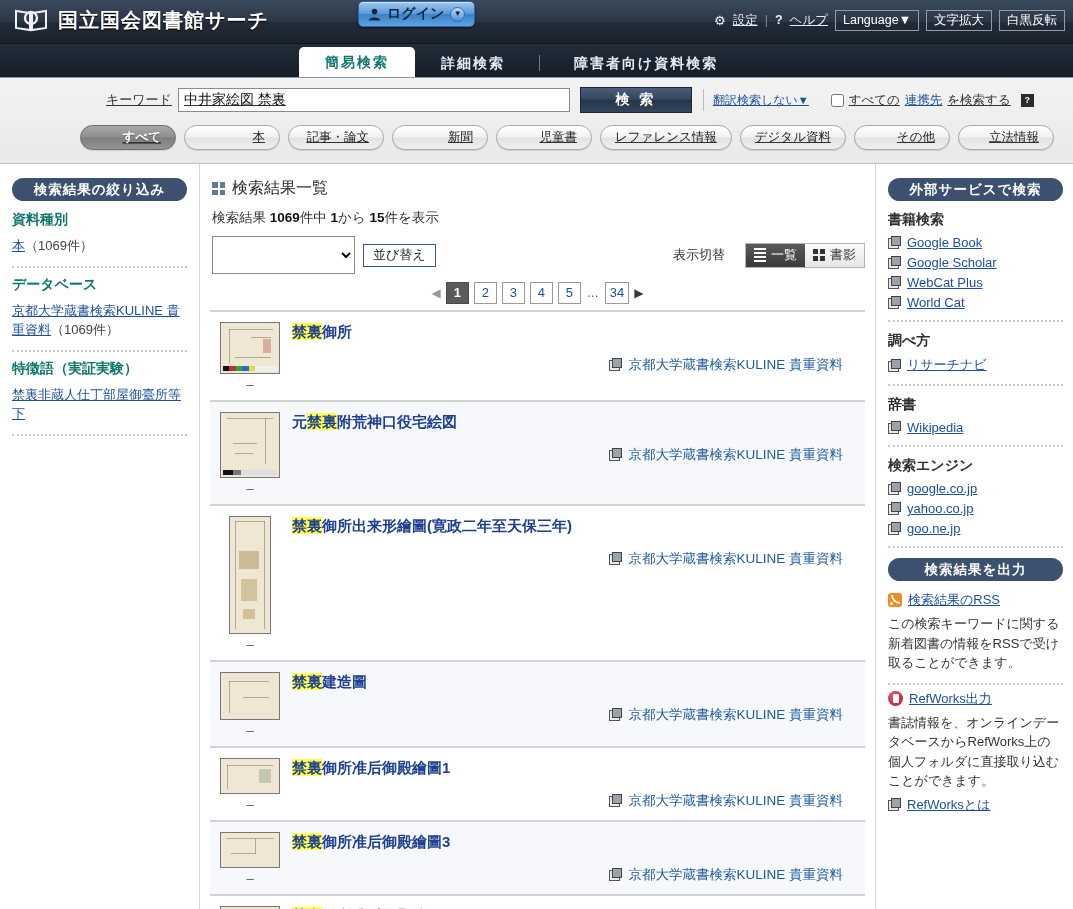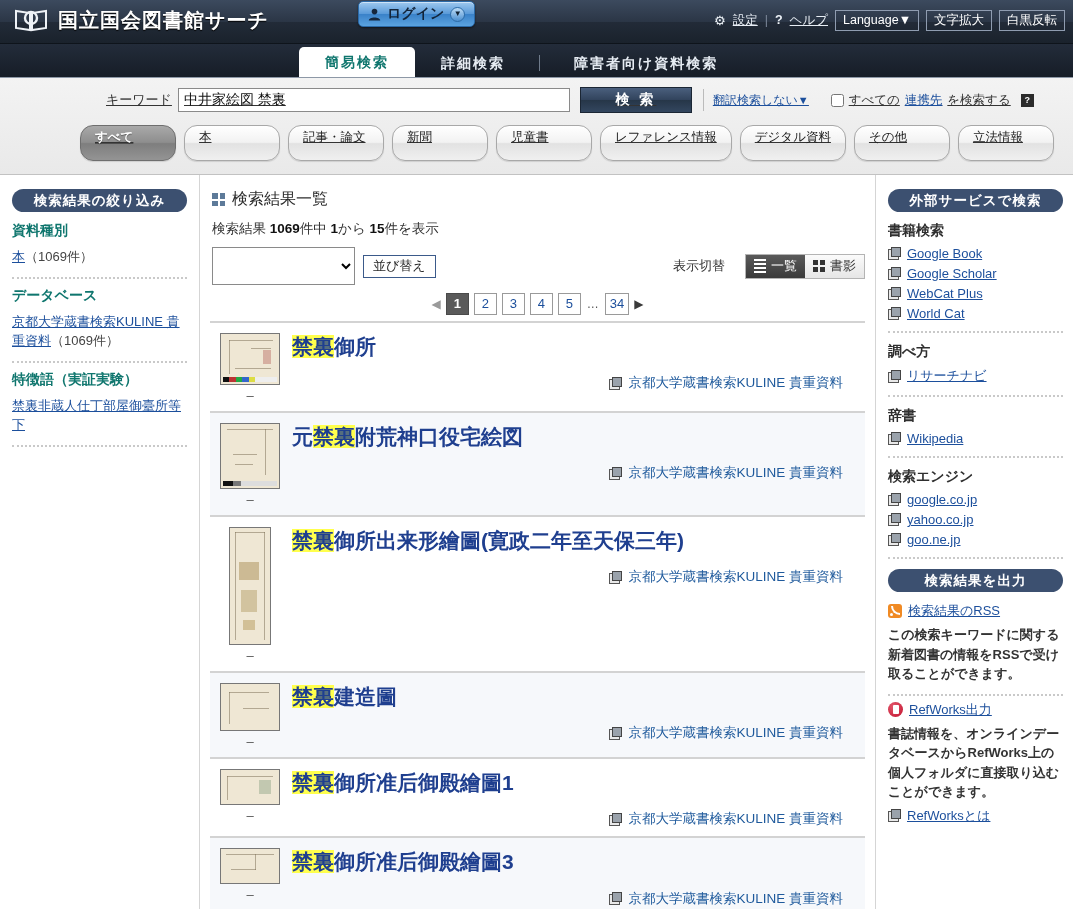--- a/index.html
+++ b/index.html
@@ -110,21 +110,21 @@
   .allchk input { width: 13px; height: 13px; margin: 0; }
   .inline-link { color: #1c4f9c; text-decoration: underline; cursor: pointer; }
   .helpmark {
     display: inline-flex; align-items: center; justify-content: center;
     width: 13px; height: 13px; background: #2b2b2b; color: #fff;
     font-size: 9px; font-weight: bold; margin-left: 5px; cursor: pointer;
   }
 
   .pillrow { display: flex; gap: 8px; padding: 12px 0 4px 80px; }
   .pill {
-    min-width: 96px; height: 36px; line-height: 23px; text-align: left;
+    min-width: 96px; height: 25px; line-height: 23px; text-align: right;
     border: 1px solid #a8a8a8; border-radius: 13px; padding: 0 14px;
     background: linear-gradient(to bottom,#ffffff 0%,#f2f2f2 48%,#e2e2e2 52%,#f0f0f0 100%);
     font-size: 12.5px; color: #222; cursor: pointer;
     box-shadow: 0 1px 1px rgba(0,0,0,.12);
   }
   .pill.active {
     background: linear-gradient(to bottom,#a9a9a9 0%,#8e8e8e 48%,#7e7e7e 52%,#949494 100%);
     border-color: #6e6e6e; color: #fff; font-weight: bold;
     text-shadow: 0 1px 1px rgba(0,0,0,.4);
   }
@@ -205,21 +205,21 @@
     width: 60px; position: relative; overflow: hidden;
   }
   .thumb .ln { position: absolute; background: rgba(120,105,80,.5); }
   .thumb .bar {
     position: absolute; left: 2px; right: 2px; bottom: 2px; height: 5px;
     background: linear-gradient(to right,#111 0 12%,#b33 12% 24%,#2a4 24% 36%,#36c 36% 48%,#dd4 48% 60%,#eee 60% 100%);
   }
   .thumb-dash { font-size: 13px; color: #555; margin-top: 3px; display: block; }
   .res-body { flex: 1 1 auto; min-width: 0; }
   .res-link {
-    font-size: 21px; font-weight: bold; color: #1f3f8f;
+    font-size: 15px; font-weight: bold; color: #1f3f8f;
     text-decoration: none; cursor: pointer; line-height: 1.3;
   }
   .hl { background: #ffff4d; }
   .res-src {
     display: flex; align-items: center; justify-content: flex-end;
     gap: 6px; margin-top: 14px; padding-right: 14px;
   }
   .res-src span { font-size: 13.5px; color: #1f5a9c; cursor: pointer; }
   .extico {
     width: 13px; height: 13px; flex: 0 0 13px; position: relative; display: inline-block;
@@ -252,21 +252,21 @@
   }
   .ref-ico {
     width: 15px; height: 15px; flex: 0 0 15px; border-radius: 50%;
     background: radial-gradient(circle at 35% 30%, #e2566a, #c31430);
     position: relative;
   }
   .ref-ico:after {
     content: ""; position: absolute; left: 4.5px; top: 3px; width: 6px; height: 9px;
     background: #fff; border-radius: 1px;
   }
-  .rs-desc { font-size: 13px; line-height: 1.5; color: #333; margin: 4px 0 2px; font-weight: bold; }
+  .rs-desc { font-size: 13px; line-height: 1.5; color: #333; margin: 4px 0 2px; }
 </style>
 </head>
 <body>
 
 <div class="header">
   <div class="brand">
     <svg class="brand-logo" viewBox="0 0 34 26">
       <path d="M2 4 L2 21 L16 23 L16 6 Z" fill="none" stroke="#eef2f7" stroke-width="2"></path>
       <path d="M32 4 L32 21 L18 23 L18 6 Z" fill="none" stroke="#eef2f7" stroke-width="2"></path>
       <circle cx="17" cy="11" r="6" fill="none" stroke="#eef2f7" stroke-width="2.4"></circle>

